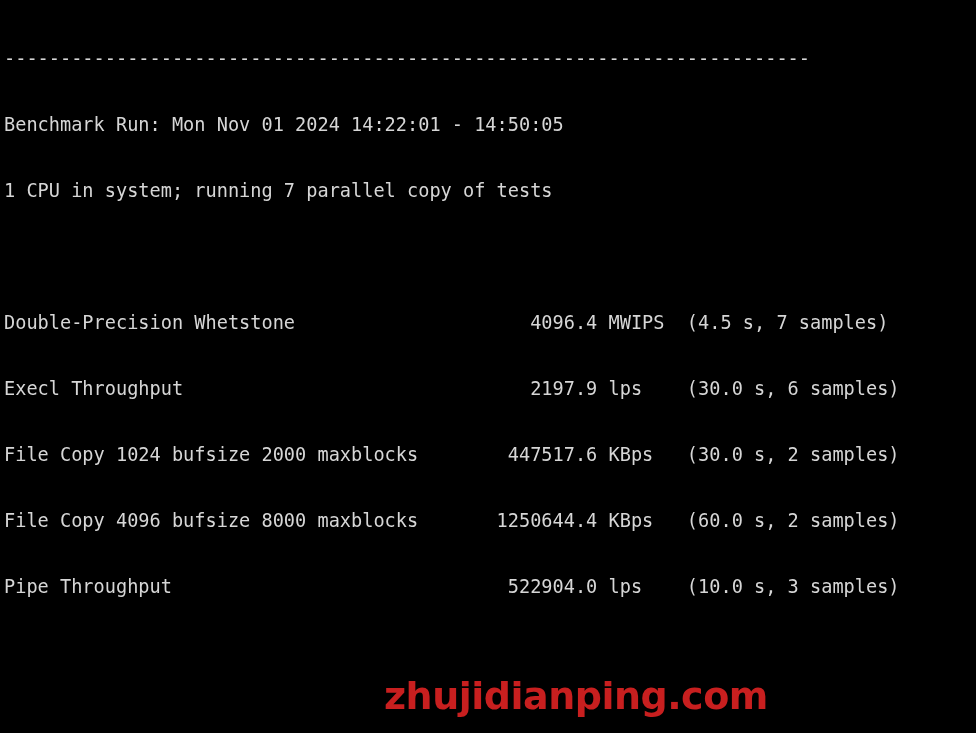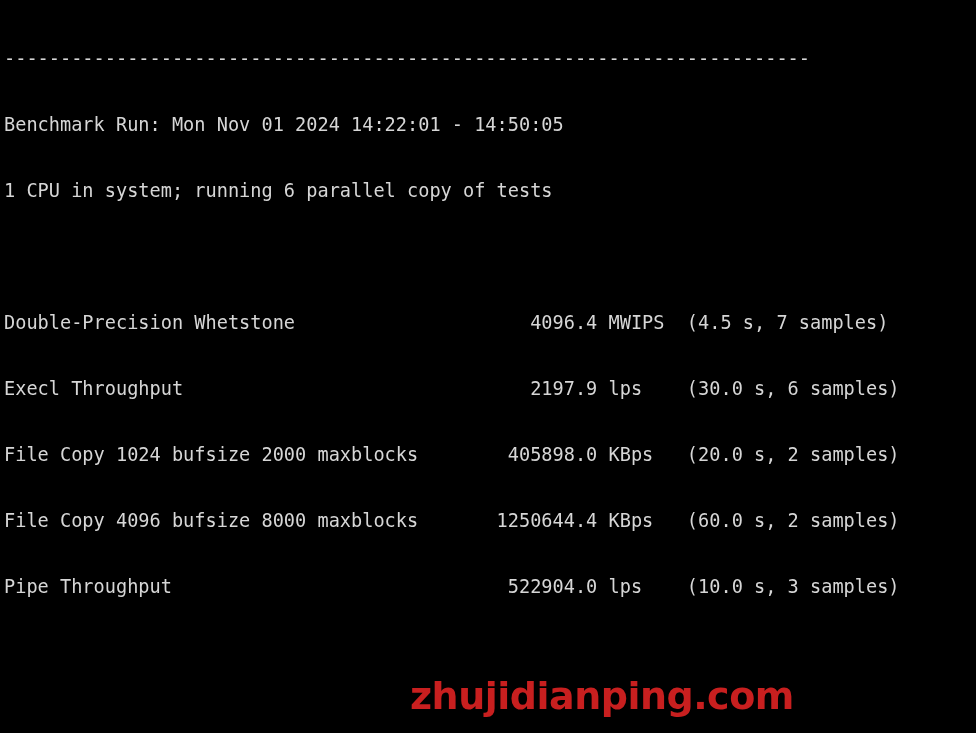--- a/index.html
+++ b/index.html
@@ -40,34 +40,33 @@
     position: absolute;
     left: 384px;
     top: 676px;
     font-family: "DejaVu Sans", "Liberation Sans", sans-serif;
     font-weight: bold;
     font-size: 38px;
     line-height: 40px;
     letter-spacing: -0.5px;
     white-space: nowrap;
     pointer-events: none;
-    margin-left: 26px;
   }
 </style>
 </head>
 <body>
 
 <div id="terminal" style="color: rgb(214, 214, 214); background: rgb(0, 0, 0);">
   <span class="term-line">------------------------------------------------------------------------</span>
   <span class="term-line">Benchmark Run: Mon Nov 01 2024 14:22:01 - 14:50:05</span>
-  <span class="term-line">1 CPU in system; running 6 parallel copy of tests</span>
+  <span class="term-line">1 CPU in system; running 7 parallel copy of tests</span>
   <span class="term-line blank"> </span>
   <span class="term-line">Double-Precision Whetstone                     4096.4 MWIPS  (4.5 s, 7 samples)</span>
   <span class="term-line">Execl Throughput                               2197.9 lps    (30.0 s, 6 samples)</span>
-  <span class="term-line">File Copy 1024 bufsize 2000 maxblocks        405898.0 KBps   (20.0 s, 2 samples)</span>
+  <span class="term-line">File Copy 1024 bufsize 2000 maxblocks        447517.6 KBps   (30.0 s, 2 samples)</span>
   <span class="term-line">File Copy 4096 bufsize 8000 maxblocks       1250644.4 KBps   (60.0 s, 2 samples)</span>
   <span class="term-line">Pipe Throughput                              522904.0 lps    (10.0 s, 3 samples)</span>
   
   
   
   
   
   
   
   

